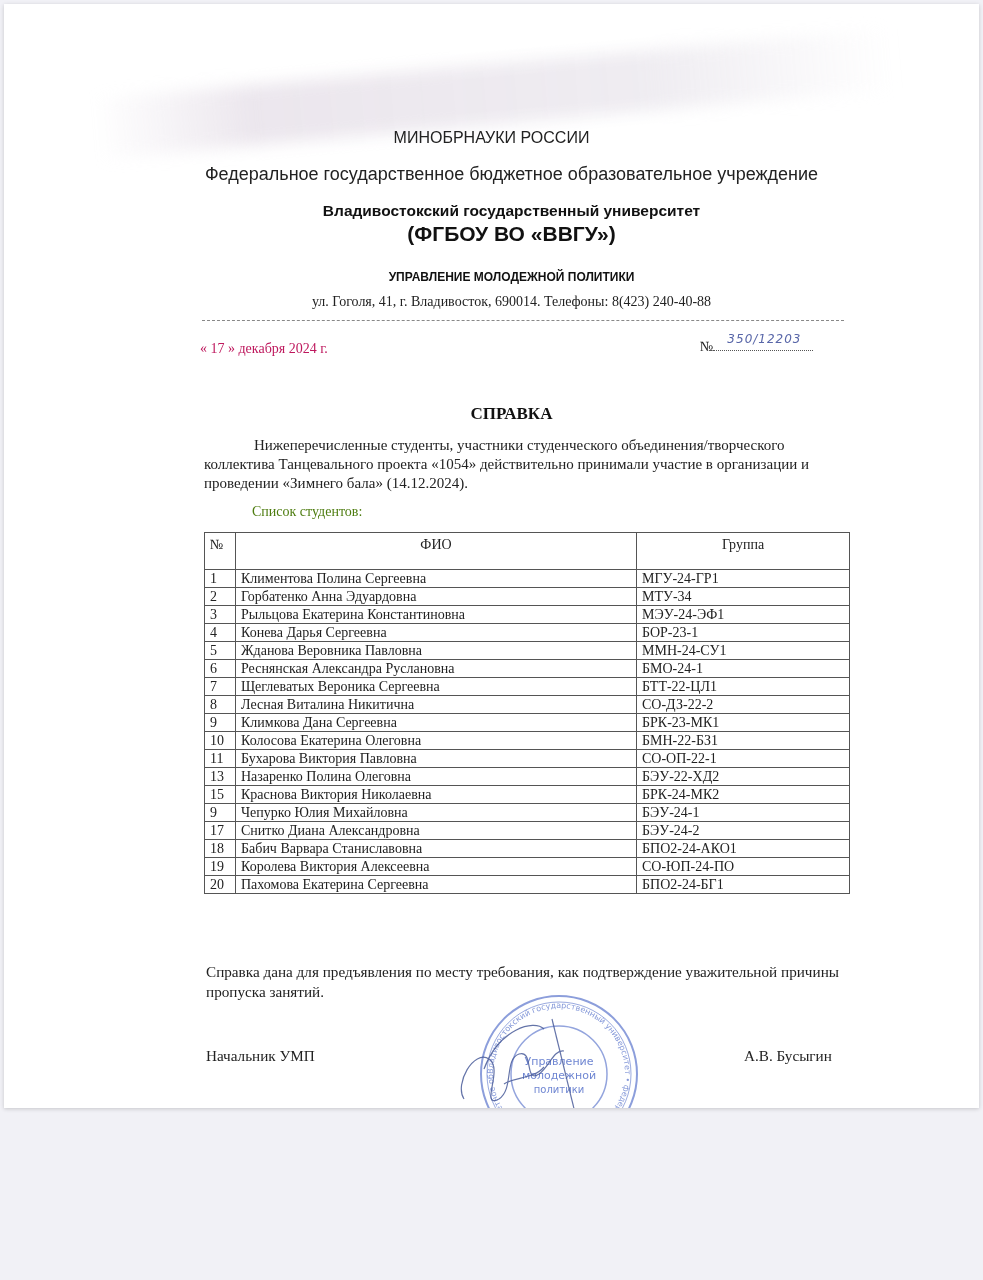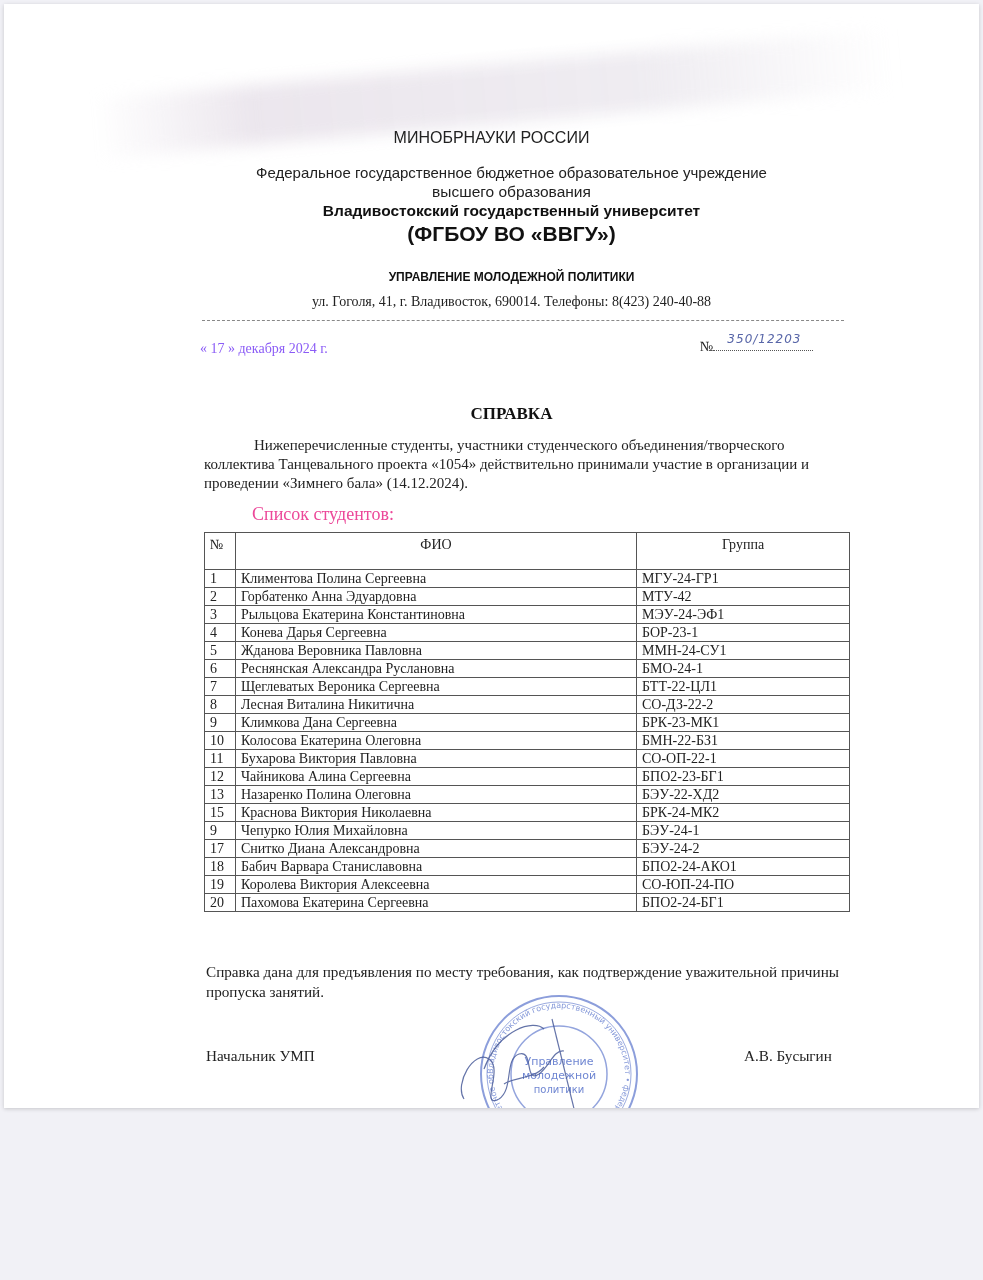--- a/index.html
+++ b/index.html
@@ -18,35 +18,35 @@
     position: absolute; left: 90px; top: 60px; width: 800px; height: 60px;
     background: linear-gradient(90deg, rgba(230,225,232,0) 0%, rgba(232,226,234,0.85) 20%, rgba(235,232,238,0.8) 70%, rgba(238,236,240,0) 100%);
     transform: rotate(-5deg);
     filter: blur(8px);
   }
   .sans { font-family: "Liberation Sans", sans-serif; }
   .serif { font-family: "Liberation Serif", serif; }
   .abs { position: absolute; }
   .center { text-align: center; left: 0; right: 0; }
   .ministry { top: 125px; font-size: 16px; color: #222; }
-  .fed1 { top: 160px; font-size: 15px; color: #222; left: 40px; right: 0; }
+  .fed1 { top: 160px; font-size: 18px; color: #222; left: 40px; right: 0; }
   .fed2 { top: 179px; font-size: 15.5px; color: #222; left: 40px; right: 0; }
   .univ { top: 198px; font-size: 15.5px; font-weight: bold; color: #111; left: 40px; right: 0; }
   .abbr { top: 218px; font-size: 21px; font-weight: bold; color: #111; left: 40px; right: 0; }
   .dept { top: 266px; font-size: 12px; font-weight: bold; color: #111; left: 40px; right: 0; }
   .addr { top: 290px; font-size: 14px; color: #222; left: 40px; right: 0; }
   .rule { top: 316px; left: 198px; width: 642px; border-top: 1px dashed #888; height: 0; }
-  .date { left: 196px; top: 337px; font-size: 14px; color: #8b5cf6; }
+  .date { left: 196px; top: 337px; font-size: 14px; color: #be185d; }
   .docnum { left: 696px; top: 335px; font-size: 14px; color: #222; }
   .docnum .dots { display: inline-block; width: 100px; border-bottom: 1.5px dotted #555; height: 10px; position: relative; }
   .docnum .hand { position: absolute; left: 14px; top: -8px; color: #5866a8; font-family: "DejaVu Sans", sans-serif; font-size: 12px; font-style: italic; letter-spacing: 1px; }
   .title { top: 400px; font-size: 17px; font-weight: bold; color: #111; left: 40px; right: 0; }
   .para { left: 200px; top: 432px; width: 650px; font-size: 15px; line-height: 19px; color: #222; }
   .para p { margin: 0; text-indent: 50px; }
-  .listlabel { left: 248px; top: 500px; font-size: 18px; color: #ec4899; }
+  .listlabel { left: 248px; top: 500px; font-size: 14px; color: #4d7c0f; }
   table.students {
     position: absolute; left: 200px; top: 528px; width: 646px;
     border-collapse: collapse; font-family: "Liberation Serif", serif;
     font-size: 14px; color: #222;
   }
   table.students th, table.students td { border: 1px solid #555; padding: 0 5px; text-align: left; font-weight: normal; }
   table.students th { height: 32px; vertical-align: top; padding-top: 4px; text-align: center; }
   table.students th.num { text-align: left; }
   table.students td { height: 17px; line-height: 17px; }
   .c-num { width: 20px; }
@@ -57,21 +57,20 @@
   .stamp { left: 440px; top: 985px; width: 200px; height: 170px; }
 </style>
 </head>
 <body>
 
 <div class="sheet">
   <div class="smudge"></div>
 
   <div class="abs center sans ministry">МИНОБРНАУКИ РОССИИ</div>
   <div class="abs center sans fed1">Федеральное государственное бюджетное образовательное учреждение</div>
-  <div class="abs center sans fed2">высшего образования</div>
   <div class="abs center sans univ">Владивостокский государственный университет</div>
   <div class="abs center sans abbr">(ФГБОУ ВО «ВВГУ»)</div>
   <div class="abs center sans dept">УПРАВЛЕНИЕ МОЛОДЕЖНОЙ ПОЛИТИКИ</div>
   <div class="abs center serif addr">ул. Гоголя, 41, г. Владивосток, 690014. Телефоны: 8(423) 240-40-88</div>
   <div class="abs rule"></div>
 
   <div class="abs serif date">« 17  » декабря 2024 г.</div>
   <div class="abs serif docnum">
     <span>№</span><span class="dots"><span class="hand">350/12203</span></span>
   </div>
@@ -92,21 +91,21 @@
     </thead>
     <tbody>
       <tr>
           <td>1</td>
           <td>Климентова Полина Сергеевна</td>
           <td>МГУ-24-ГР1</td>
         </tr>
       <tr>
           <td>2</td>
           <td>Горбатенко Анна Эдуардовна</td>
-          <td>МТУ-42</td>
+          <td>МТУ-34</td>
         </tr>
       <tr>
           <td>3</td>
           <td>Рыльцова Екатерина Константиновна</td>
           <td>МЭУ-24-ЭФ1</td>
         </tr>
       <tr>
           <td>4</td>
           <td>Конева Дарья Сергеевна</td>
           <td>БОР-23-1</td>
@@ -138,25 +137,20 @@
         </tr>
       <tr>
           <td>10</td>
           <td>Колосова Екатерина Олеговна</td>
           <td>БМН-22-БЗ1</td>
         </tr>
       <tr>
           <td>11</td>
           <td>Бухарова Виктория Павловна</td>
           <td>СО-ОП-22-1</td>
-        </tr>
-      <tr>
-          <td>12</td>
-          <td>Чайникова Алина Сергеевна</td>
-          <td>БПО2-23-БГ1</td>
         </tr>
       <tr>
           <td>13</td>
           <td>Назаренко Полина Олеговна</td>
           <td>БЭУ-22-ХД2</td>
         </tr>
       <tr>
           <td>15</td>
           <td>Краснова Виктория Николаевна</td>
           <td>БРК-24-МК2</td>

